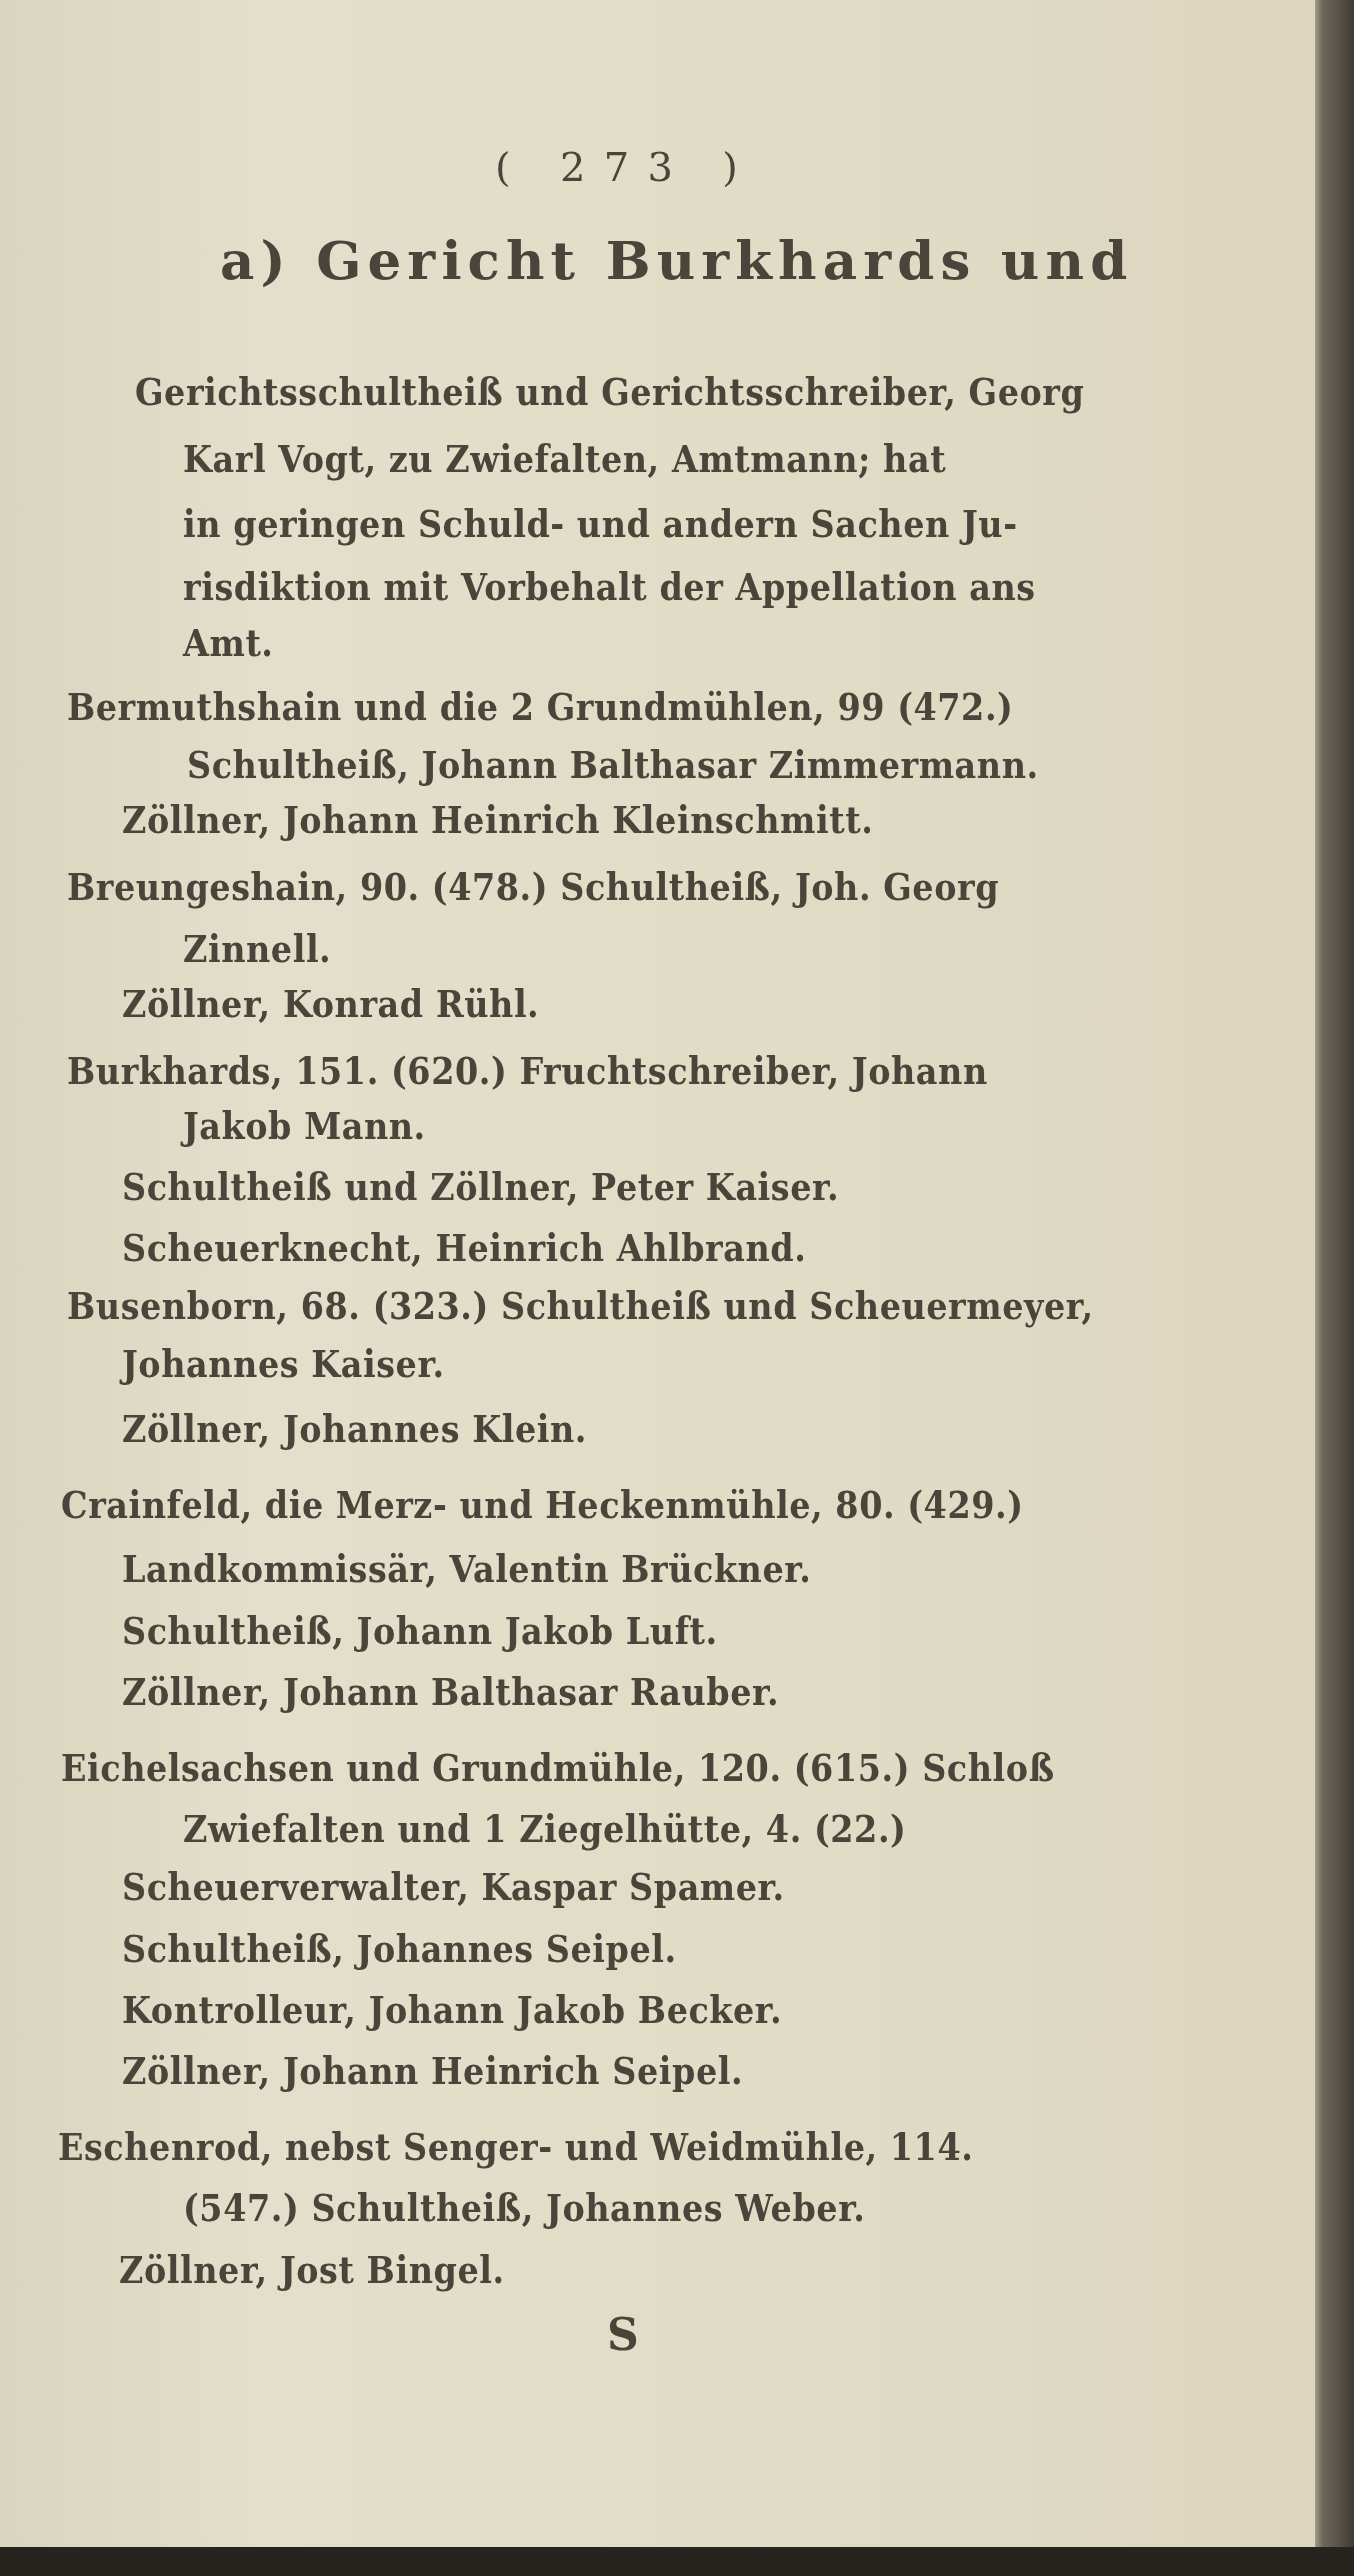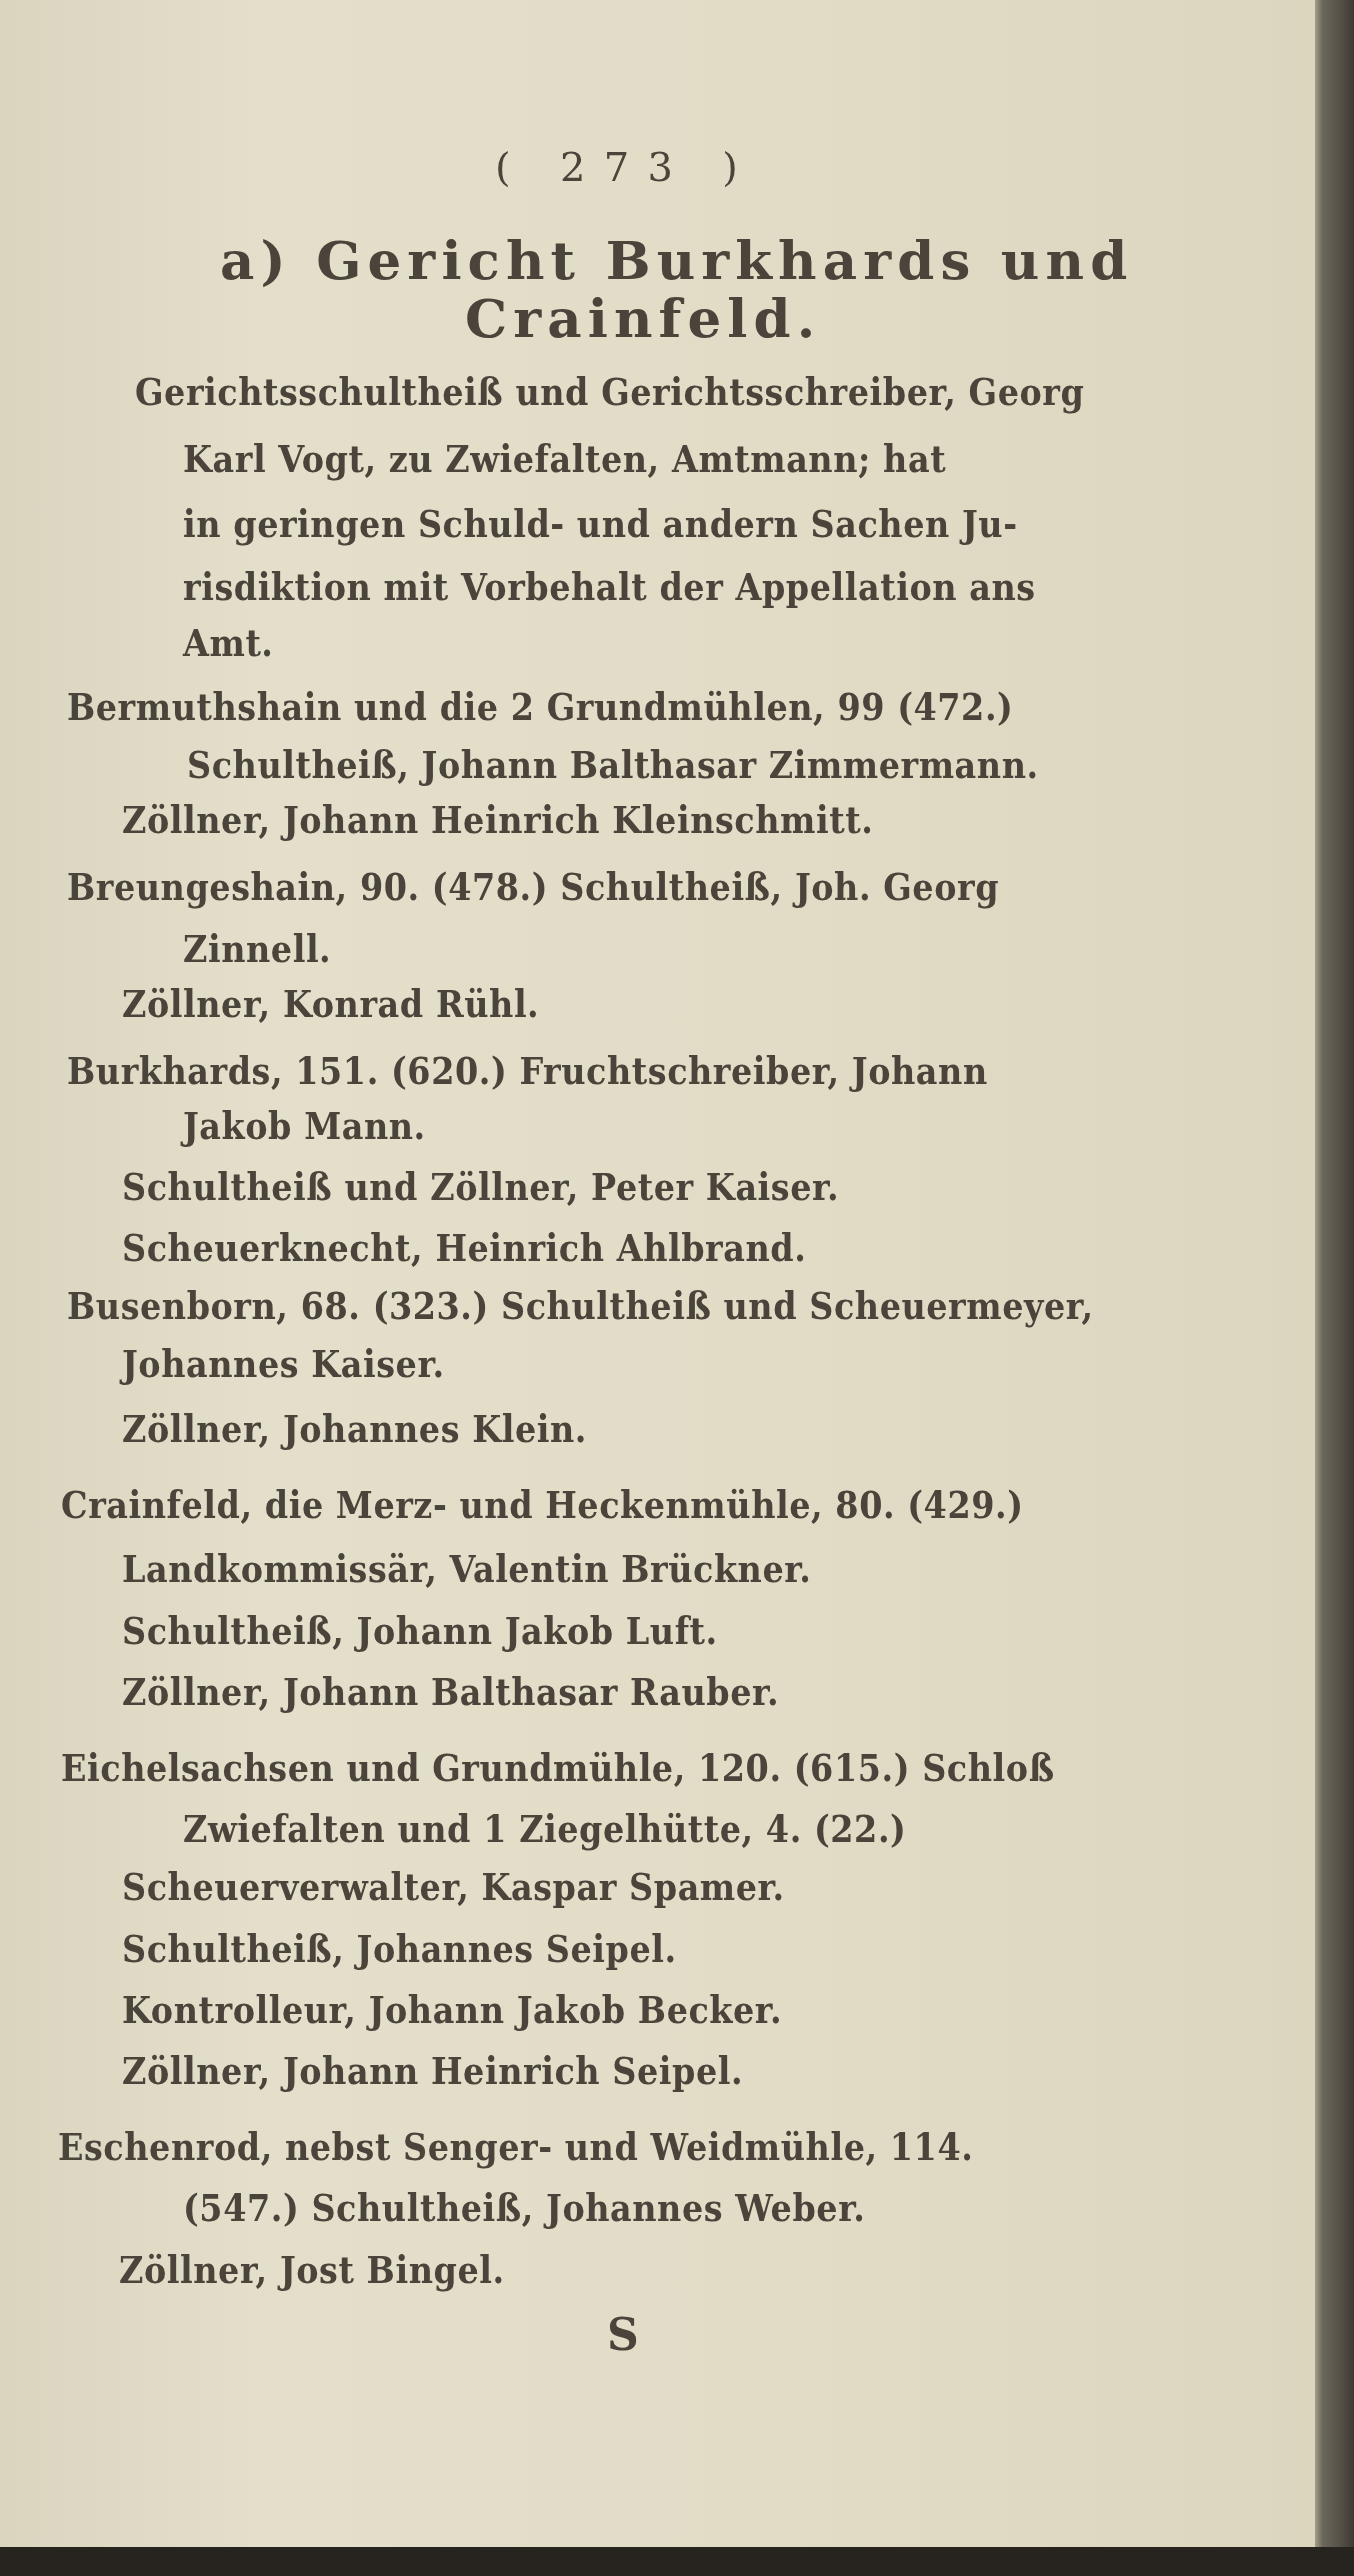--- a/index.html
+++ b/index.html
@@ -47,21 +47,20 @@
   .sig {
     position: absolute; left: 607px; top: 2309px; font-size: 44px; font-weight: bold;
   }
 </style>
 </head>
 <body>
 
 <div class="page">
   <div class="pageno">( 273 )</div>
   <div class="heading" style="left:220px; top:229px;">a) Gericht Burkhards und</div>
-  <div class="heading" style="left:465px; top:287px;">Crainfeld.</div>
   <div class="text-block" id="lines">
       <div class="line" style="left: 135px; top: 373px;">Gerichtsschultheiß und Gerichtsschreiber, Georg</div>
       <div class="line" style="left: 183px; top: 440px;">Karl Vogt, zu Zwiefalten, Amtmann; hat</div>
       <div class="line" style="left: 183px; top: 505px;">in geringen Schuld- und andern Sachen Ju-</div>
       <div class="line" style="left: 183px; top: 568px;">risdiktion mit Vorbehalt der Appellation ans</div>
       <div class="line" style="left: 183px; top: 624px;">Amt.</div>
       <div class="line" style="left: 67px; top: 688px;">Bermuthshain und die 2 Grundmühlen, 99 (472.)</div>
       <div class="line" style="left: 187px; top: 746px;">Schultheiß, Johann Balthasar Zimmermann.</div>
       <div class="line" style="left: 122px; top: 801px;">Zöllner, Johann Heinrich Kleinschmitt.</div>
       <div class="line" style="left: 67px; top: 868px;">Breungeshain, 90. (478.) Schultheiß, Joh. Georg</div>

